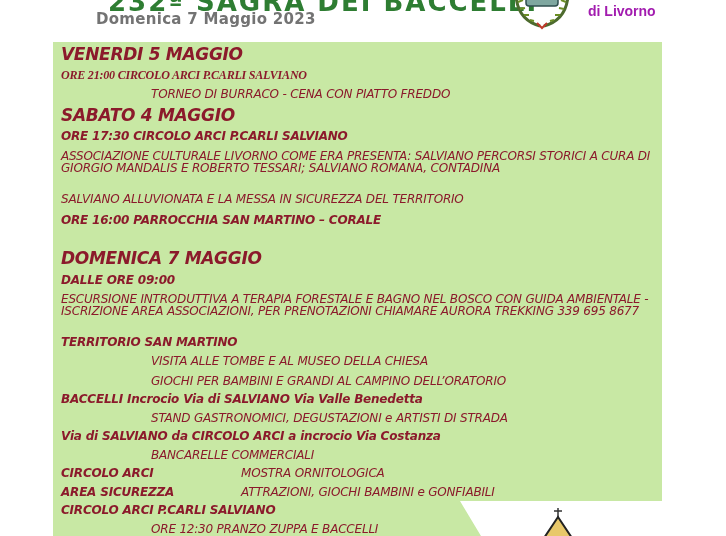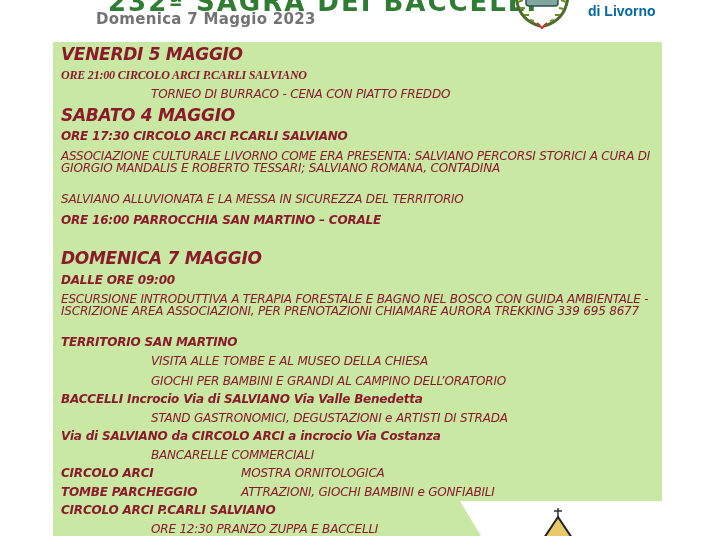--- a/index.html
+++ b/index.html
@@ -18,21 +18,21 @@
       position: absolute; left: 96px; top: 10px;
       font-family: "DejaVu Sans", sans-serif; font-weight: bold;
       font-size: 15px; color: #737373; white-space: nowrap; letter-spacing: 0.3px;
     }
     .emblem {
       position: absolute; left: 510px; top: -8px; width: 64px; height: 38px;
     }
     .city-label {
       position: absolute; left: 588px; top: 3px;
       font-family: "Liberation Sans", sans-serif; font-weight: bold;
-      font-size: 14px; color: #0369a1;
+      font-size: 14px; color: #a21caf;
     }
     .panel {
       position: absolute; left: 53px; top: 42px; width: 609px; height: 494px;
       background: #c8e8a4;
       clip-path: polygon(0 0, 100% 0, 100% 459px, 407px 459px, 428px 494px, 0 494px);
     }
     .content {
       position: absolute; left: 61px; top: 42px; width: 600px;
       color: #8b1a2b;
       font-family: "DejaVu Sans", sans-serif; font-style: italic;
@@ -82,21 +82,21 @@
   <div class="line reg multi" style="top:251px;">ESCURSIONE INTRODUTTIVA A TERAPIA FORESTALE E BAGNO NEL BOSCO CON GUIDA AMBIENTALE - ISCRIZIONE AREA ASSOCIAZIONI, PER PRENOTAZIONI CHIAMARE AURORA TREKKING 339 695 8677</div>
   <div class="line bold" style="top:293px;">TERRITORIO SAN MARTINO</div>
   <div class="line reg indent" style="top:312px;">VISITA ALLE TOMBE E AL MUSEO DELLA CHIESA</div>
   <div class="line reg indent" style="top:332px;">GIOCHI PER BAMBINI E GRANDI AL CAMPINO DELL’ORATORIO</div>
   <div class="line bold" style="top:350px;">BACCELLI Incrocio Via di SALVIANO Via Valle Benedetta</div>
   <div class="line reg indent" style="top:369px;">STAND GASTRONOMICI, DEGUSTAZIONI e ARTISTI DI STRADA</div>
   <div class="line bold" style="top:387px;">Via di SALVIANO da CIRCOLO ARCI a incrocio Via Costanza</div>
   <div class="line reg indent" style="top:406px;">BANCARELLE COMMERCIALI</div>
   <div class="line bold" style="top:424px;">CIRCOLO ARCI</div>
   <div class="line reg indent2" style="top:424px;">MOSTRA ORNITOLOGICA</div>
-  <div class="line bold" style="top:443px;">TOMBE PARCHEGGIO</div>
+  <div class="line bold" style="top:443px;">AREA SICUREZZA</div>
   <div class="line reg indent2" style="top:443px;">ATTRAZIONI, GIOCHI BAMBINI e GONFIABILI</div>
   <div class="line bold" style="top:461px;">CIRCOLO ARCI P.CARLI SALVIANO</div>
   <div class="line reg indent" style="top:480px;">ORE 12:30 PRANZO ZUPPA E BACCELLI</div>
 </div>
 
 <svg class="church" viewBox="0 0 40 30">
   <line x1="20" y1="0" x2="20" y2="9" stroke="#333" stroke-width="1.5"></line>
   <line x1="16" y1="3" x2="24" y2="3" stroke="#333" stroke-width="1.5"></line>
   <path d="M20 9 L6 30 L34 30 Z" fill="#e8c86a" stroke="#222" stroke-width="2"></path>
 </svg>

